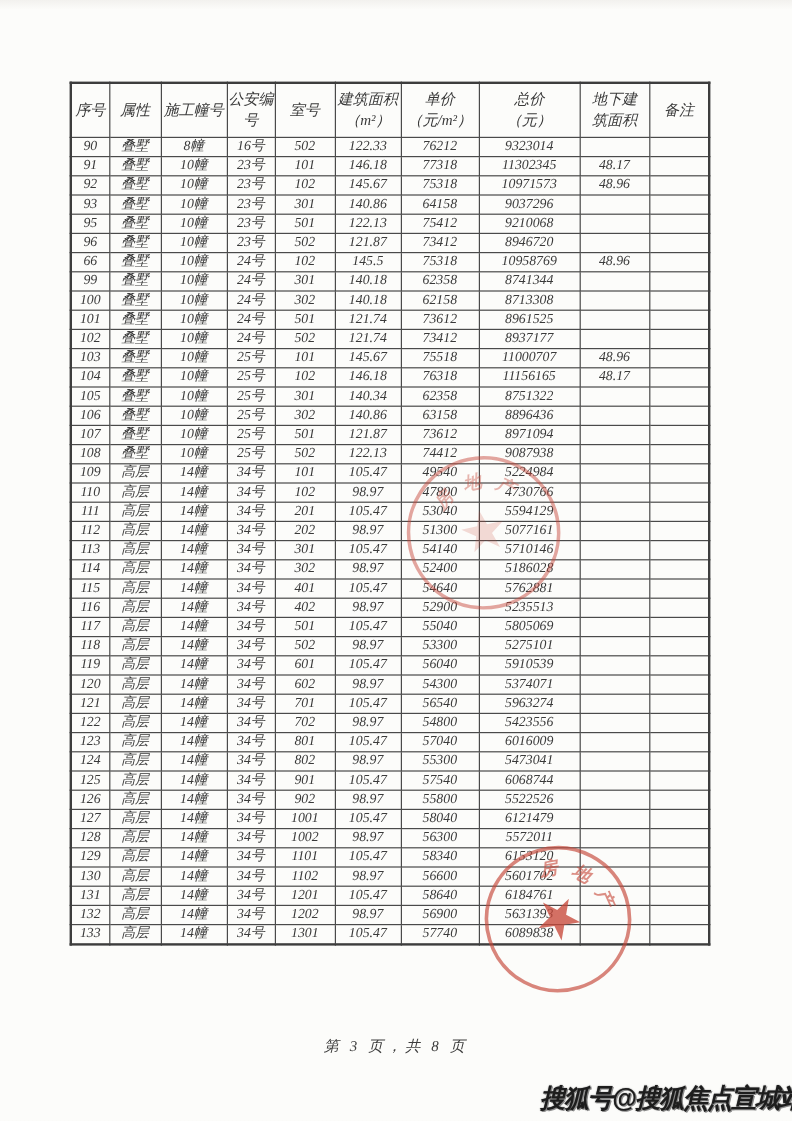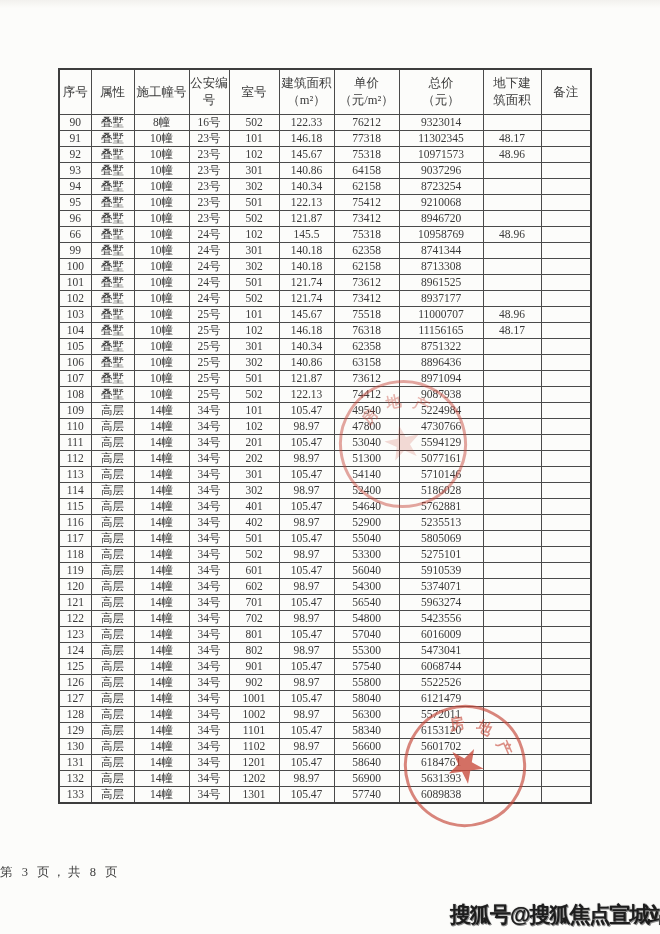--- a/index.html
+++ b/index.html
@@ -8,20 +8,21 @@
     background:#fbfbf9;
     font-family:"Liberation Serif","DejaVu Serif",serif;
     color:#3a3a3a;
     overflow:hidden;
     position:relative;
   }
   .page{
     position:absolute;left:0;top:0;width:660px;height:934px;
     background:linear-gradient(#f2f1ee 0px,#fcfcfa 8px,#fcfcfa 100%);
     overflow:hidden;
+    font-style:italic;
   }
   table.price-table{
     position:absolute;left:58px;top:68px;
     border-collapse:collapse;
     table-layout:fixed;
     border:2px solid #3d3d3d;
   }
   .price-table th,.price-table td{
     border:1px solid #4a4a4a;
     text-align:center;
@@ -37,20 +38,21 @@
     line-height:1.35;
   }
   .price-table tbody td{
     height:15px;
     font-size:11.5px;
     line-height:15px;
     white-space:nowrap;
   }
   .footer-pagenum{
     position:absolute;left:0;top:864px;width:660px;
+    text-align:center;
     font-size:12.5px;
     letter-spacing:3px;
     color:#3d3d3d;
   }
   .watermark{
     position:absolute;left:450px;top:901px;
     font-family:"Liberation Sans","DejaVu Sans",sans-serif;
     font-weight:bold;
     font-size:21px;
     letter-spacing:-1px;
@@ -174,32 +176,20 @@
           <td>10幢</td>
           <td>23号</td>
           <td>301</td>
           <td>140.86</td>
           <td>64158</td>
           <td>9037296</td>
           <td></td>
           <td></td>
         </tr>
         <tr>
-          <td>94</td>
-          <td>叠墅</td>
-          <td>10幢</td>
-          <td>23号</td>
-          <td>302</td>
-          <td>140.34</td>
-          <td>62158</td>
-          <td>8723254</td>
-          <td></td>
-          <td></td>
-        </tr>
-        <tr>
           <td>95</td>
           <td>叠墅</td>
           <td>10幢</td>
           <td>23号</td>
           <td>501</td>
           <td>122.13</td>
           <td>75412</td>
           <td>9210068</td>
           <td></td>
           <td></td>

